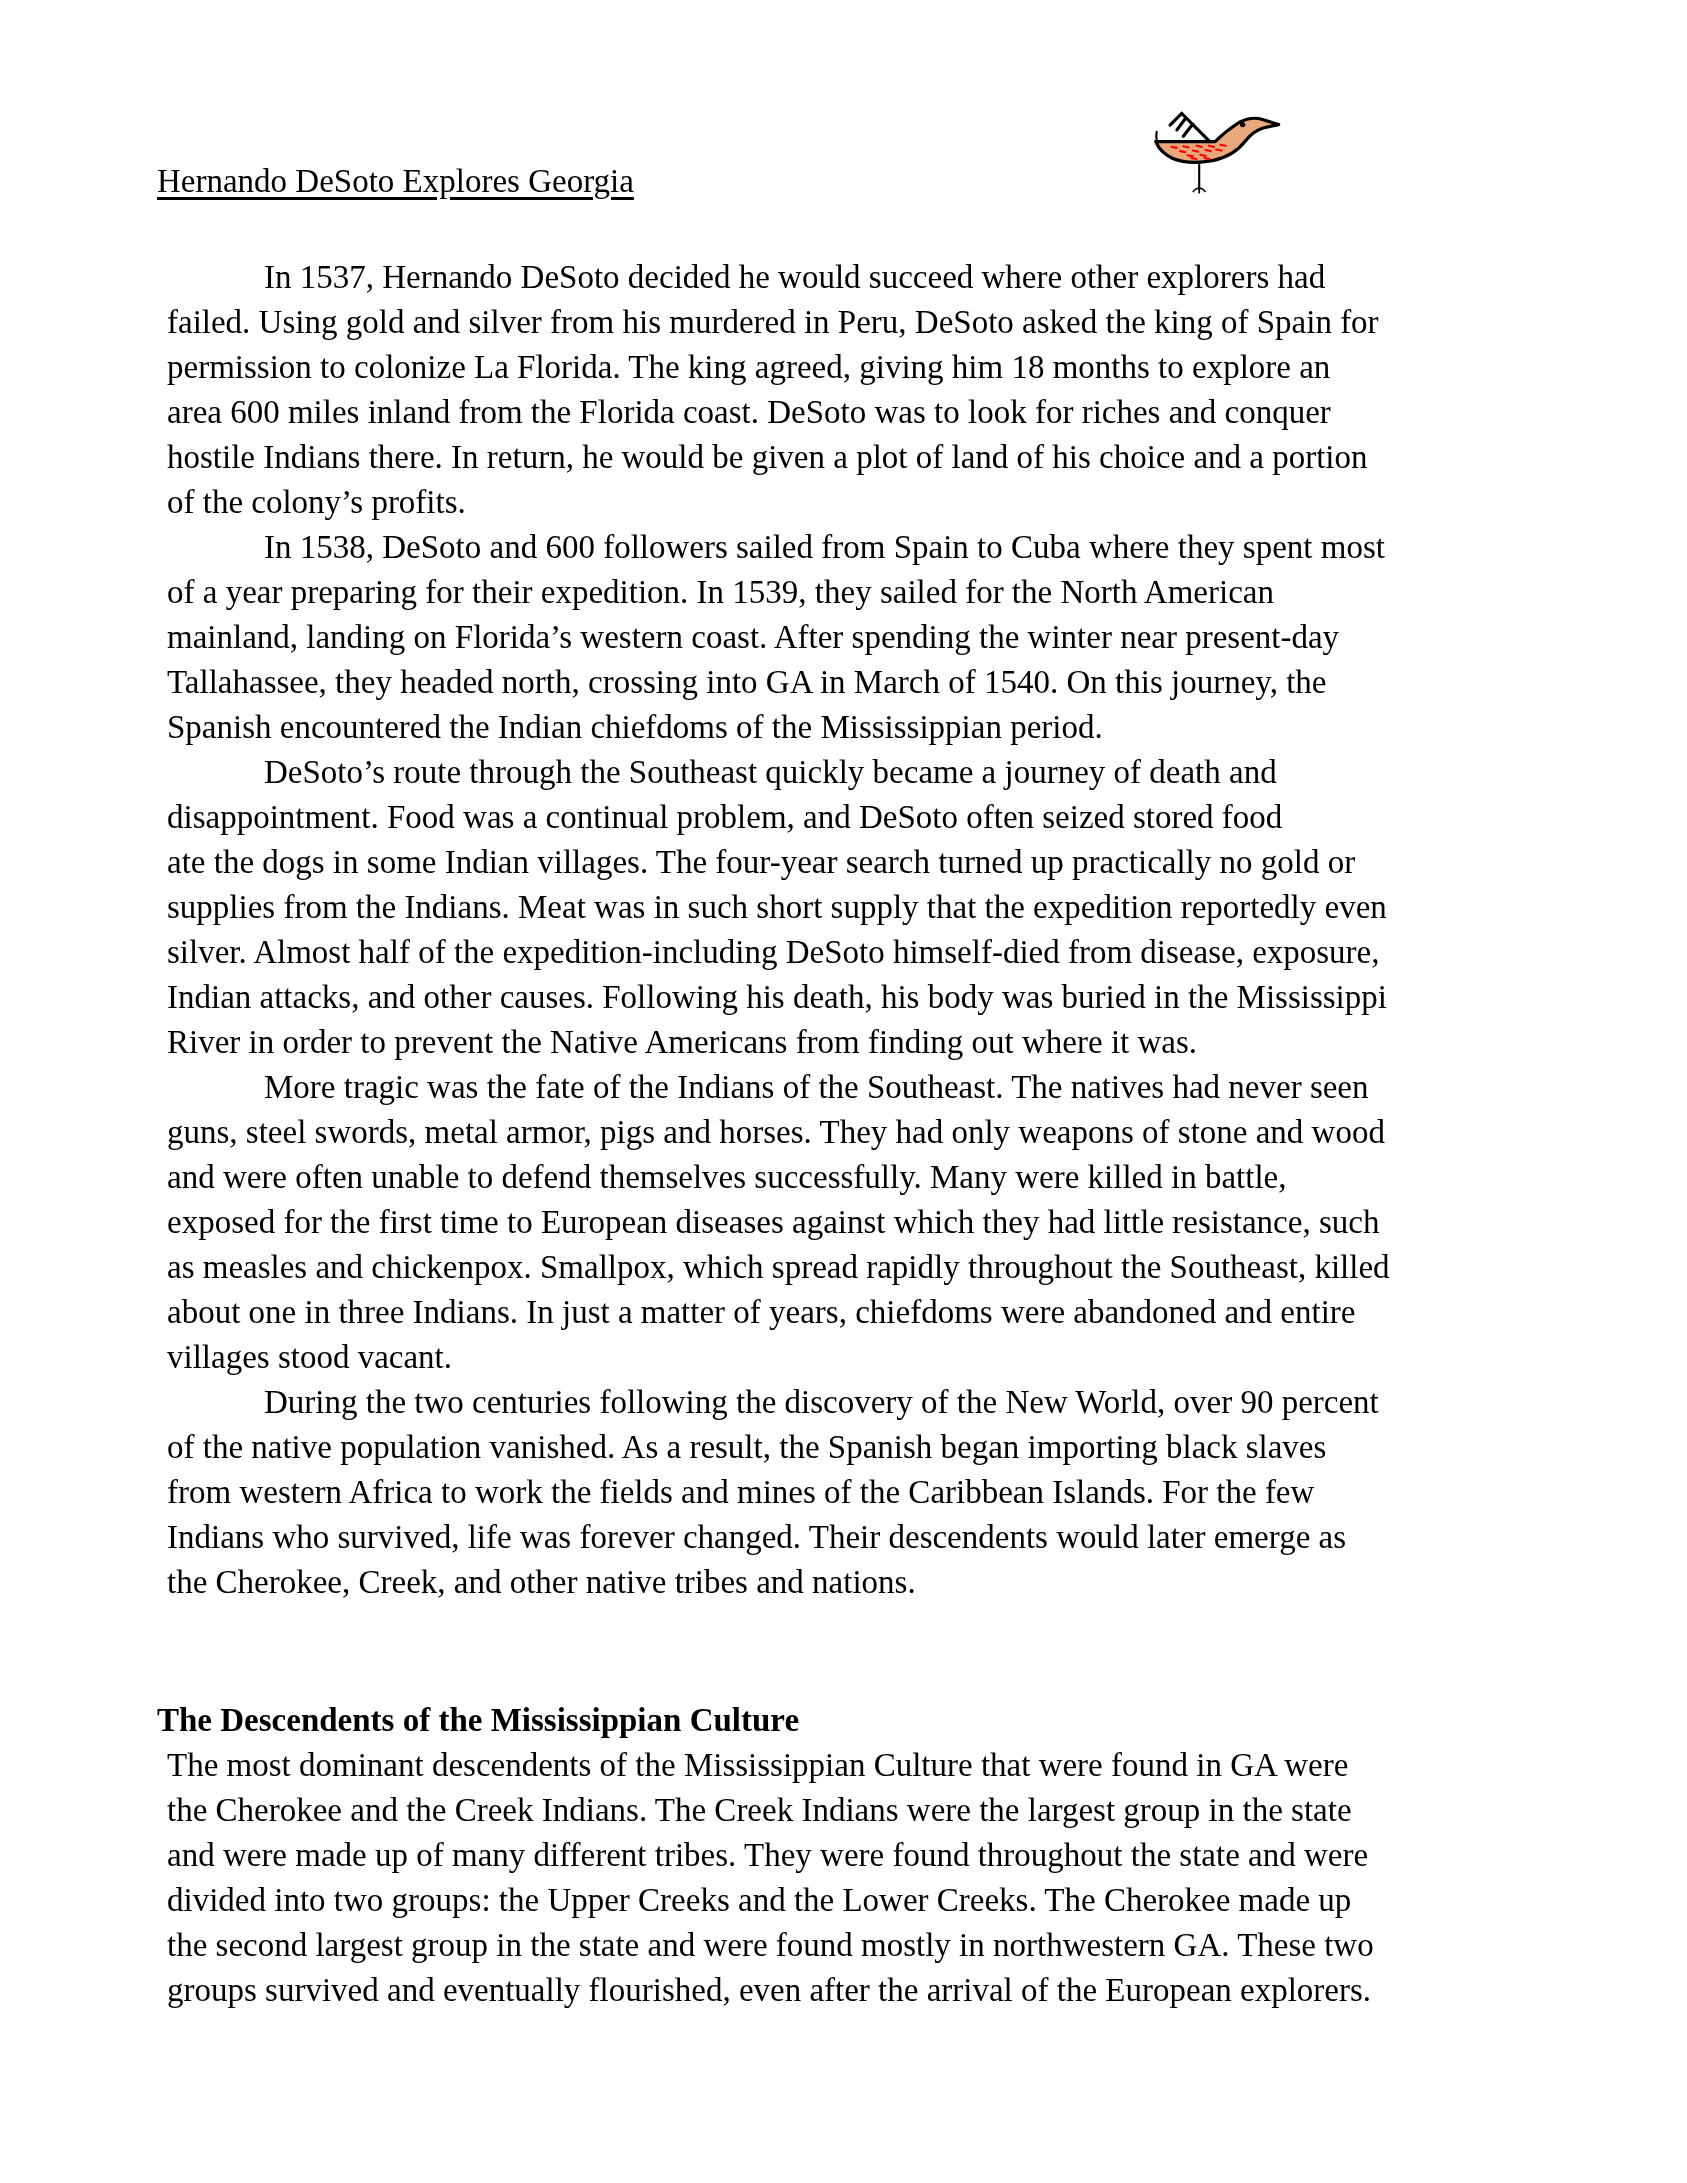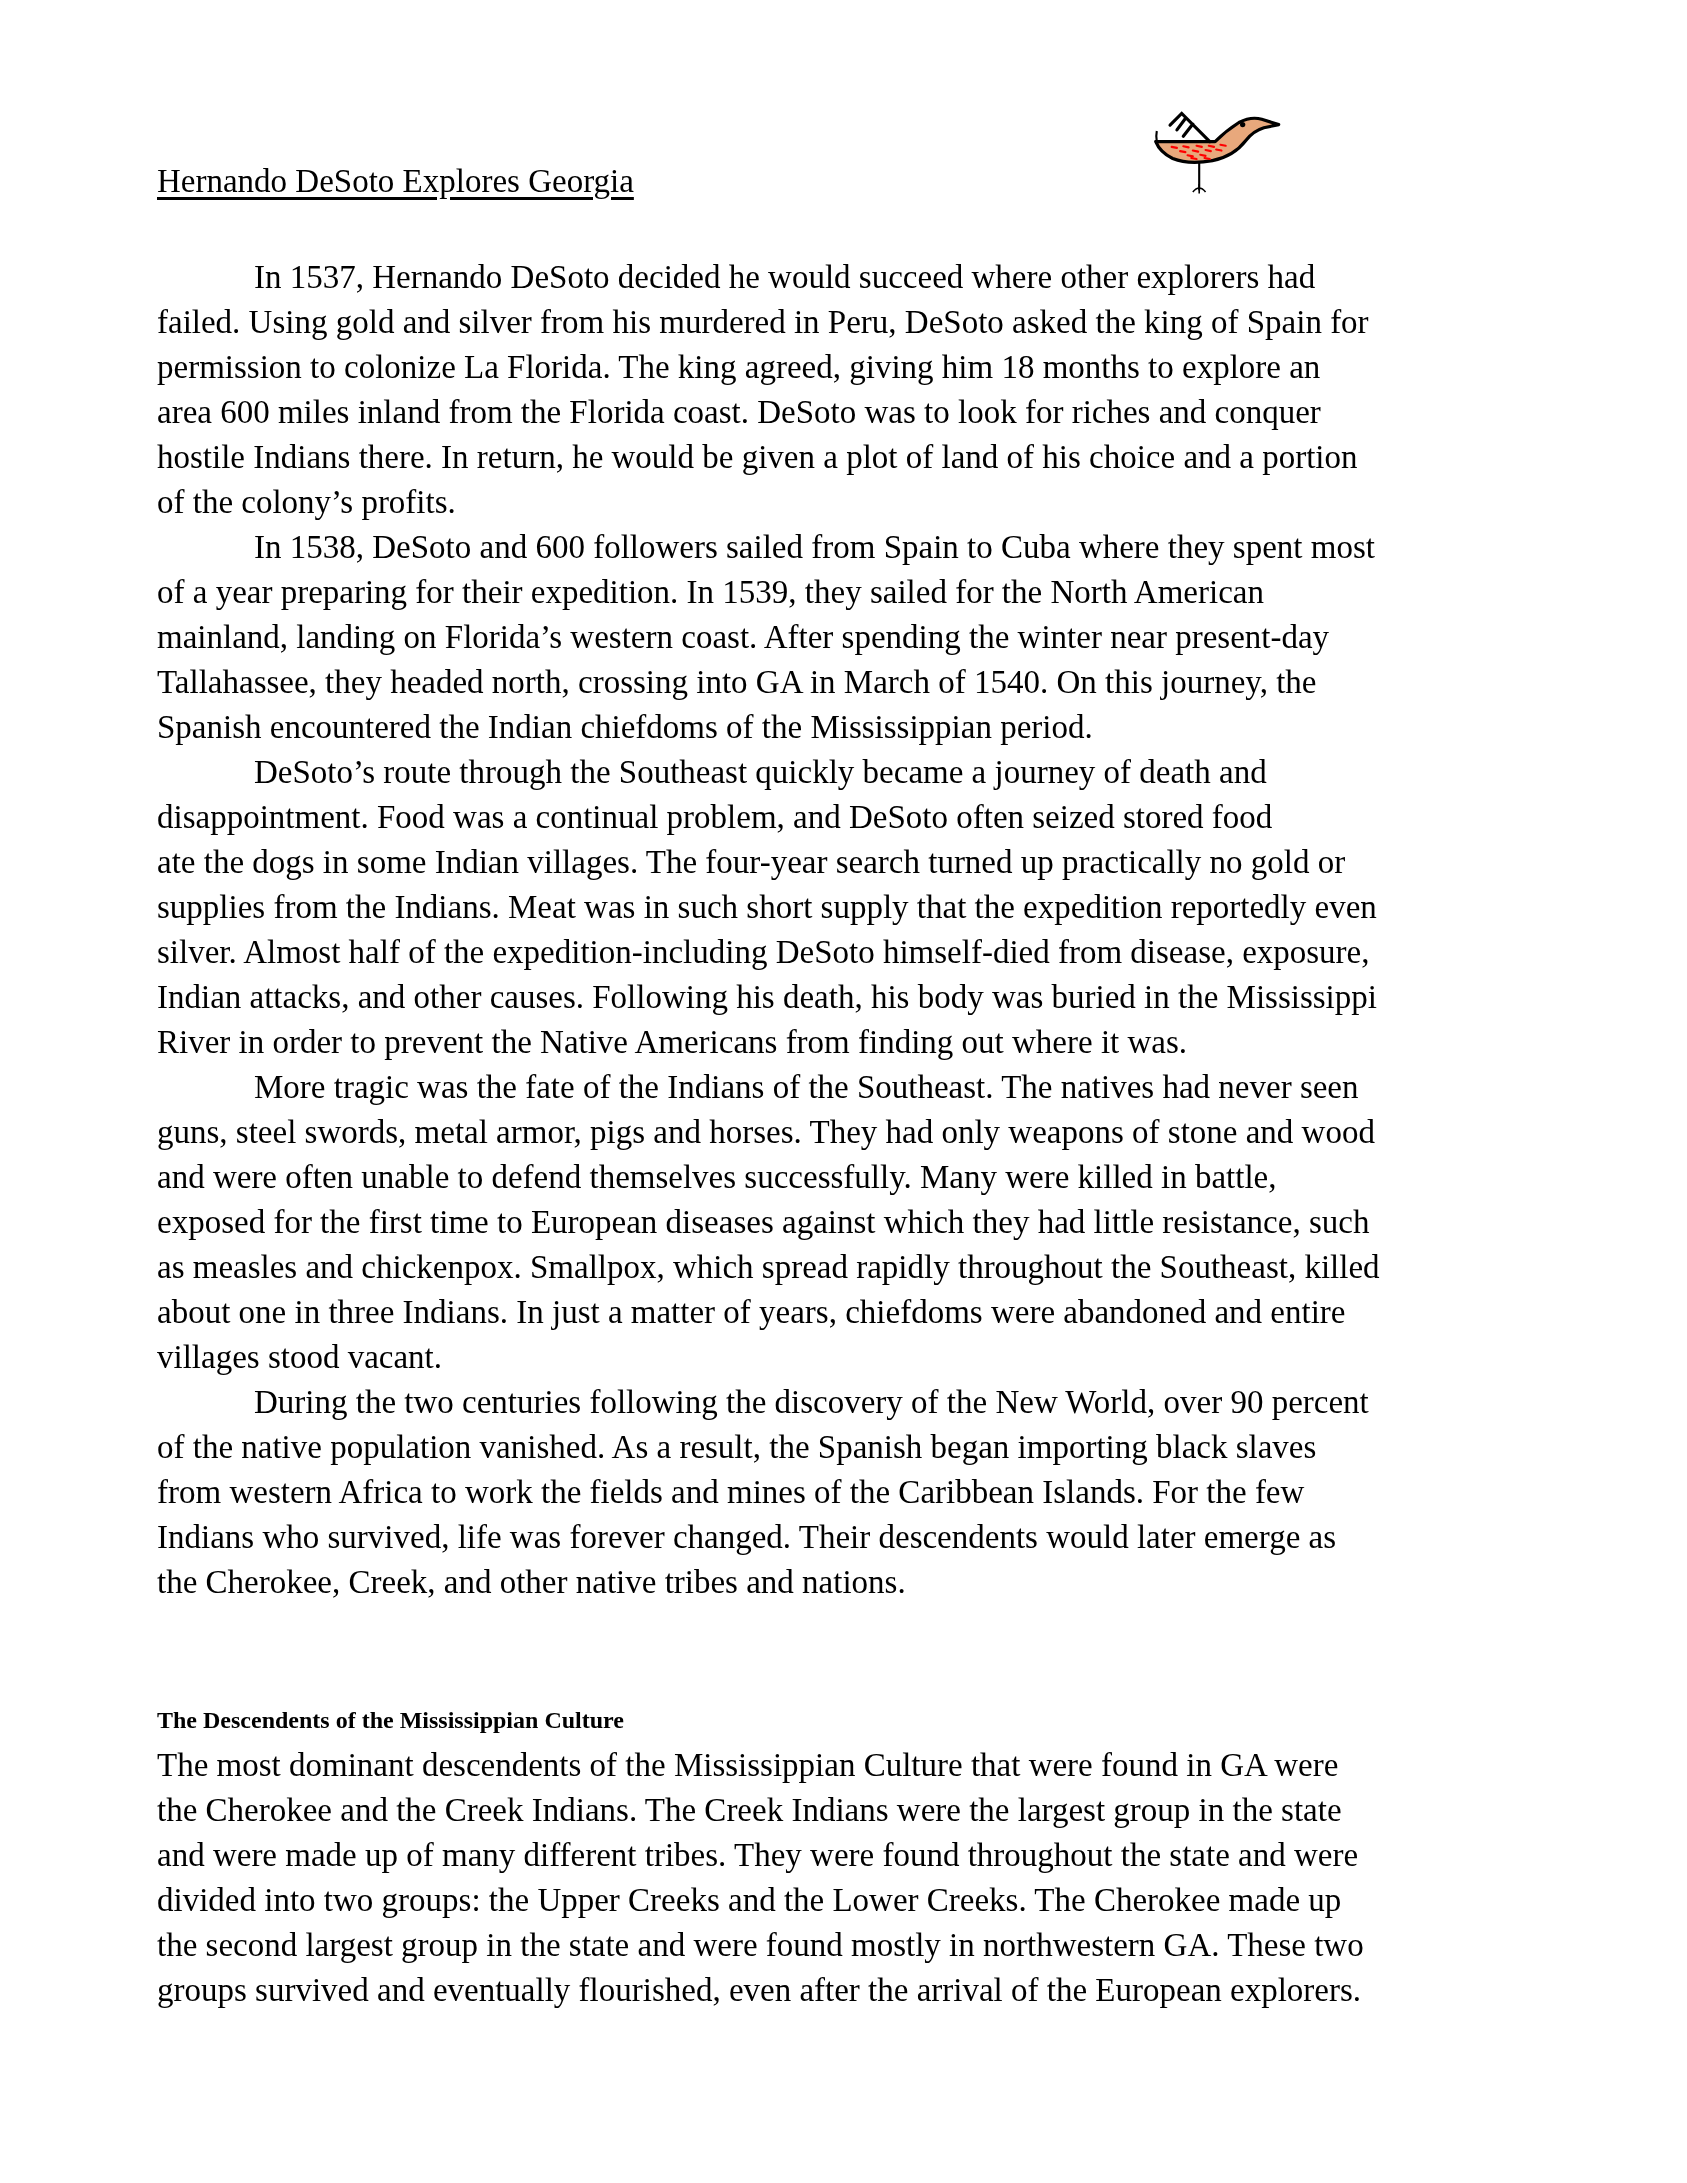--- a/index.html
+++ b/index.html
@@ -45,30 +45,31 @@
       position: absolute;
       left: 157px;
       width: 1389px;
       font-size: 33px;
       line-height: 45px;
     }
     .line {
       display: block;
       white-space: nowrap;
       height: 45px;
+      margin-left: 10px;
     }
     .line.indent {
       padding-left: 97px;
     }
     .block1 { top: 255px; }
     .subhead {
       position: absolute;
       left: 157px;
       top: 1698px;
-      font-size: 24px;
+      font-size: 33px;
       font-weight: bold;
       line-height: 45px;
       white-space: nowrap;
     }
     .block2 { top: 1743px; }
   </style>
 </head>
 <body>
 
 <div class="page">

